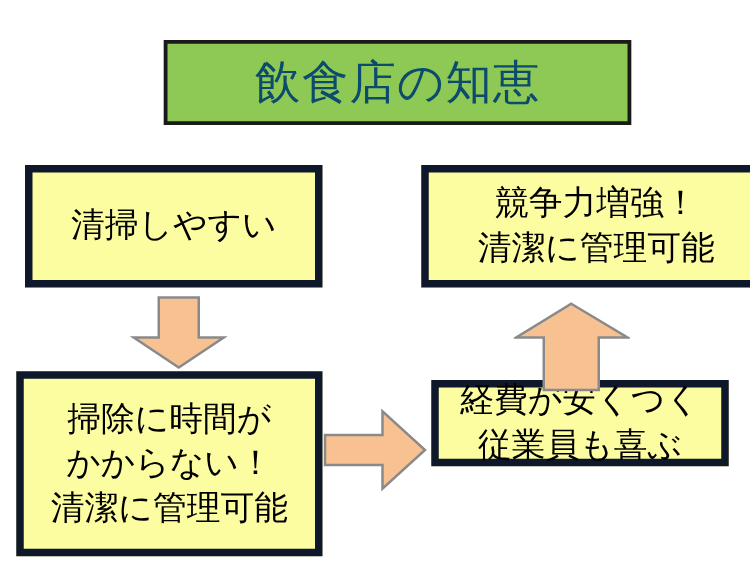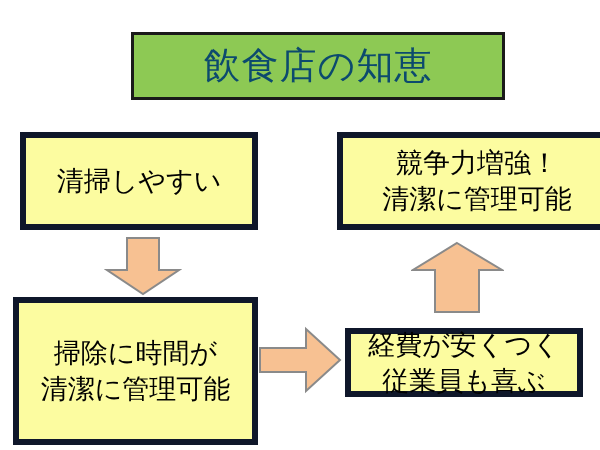--- a/index.html
+++ b/index.html
@@ -57,21 +57,21 @@
   }
   .ybox .line {
     font-size: 27px;
     line-height: 1.32;
     white-space: nowrap;
   }
 
   #box-clean-kitchen  { left: 20px;  top: 132px; width: 238px; height: 98px; }
   #box-competitive    { left: 337px; top: 132px; width: 280px; height: 98px; }
   #box-less-time      { left: 13px;  top: 297px; width: 245px; height: 148px; }
-  #box-lower-cost     { left: 345px; top: 328px; width: 238px; height: 69px; justify-content: center; }
+  #box-lower-cost     { left: 345px; top: 304px; width: 238px; height: 69px; justify-content: center; }
 
   
   .arrow {
     position: absolute;
     display: block;
   }
   #arrow-down  { left: 104px; top: 236px; width: 78px;  height: 60px; }
   #arrow-right { left: 258px; top: 326px; width: 84px;  height: 68px; }
   #arrow-up    { left: 411px; top: 241px; width: 93px;  height: 73px; }
   .arrow polygon {
@@ -94,20 +94,21 @@
     <span class="line">清掃しやすい</span>
   </div>
 
   <div class="ybox" id="box-competitive">
     <span class="line">競争力増強！</span>
     <span class="line">清潔に管理可能</span>
   </div>
 
   <div class="ybox" id="box-less-time">
     <span class="line">掃除に時間が</span>
+    <span class="line">かからない！</span>
     <span class="line">清潔に管理可能</span>
   </div>
 
   <div class="ybox" id="box-lower-cost">
     <span class="line">経費が安くつく</span>
     <span class="line">従業員も喜ぶ</span>
   </div>
 
   <svg class="arrow" id="arrow-down" viewBox="0 0 78 60" preserveAspectRatio="none">
     <polygon points="23,2 55,2 55,34 75,34 39,58 3,34 23,34"></polygon>

